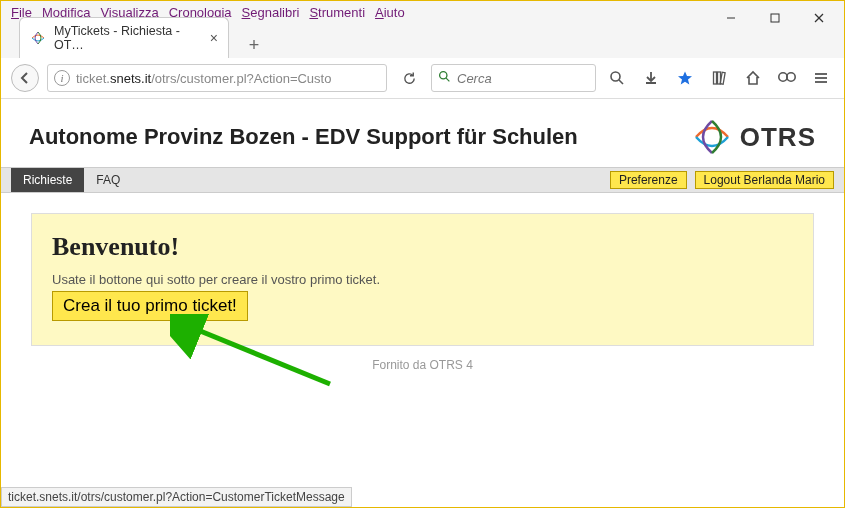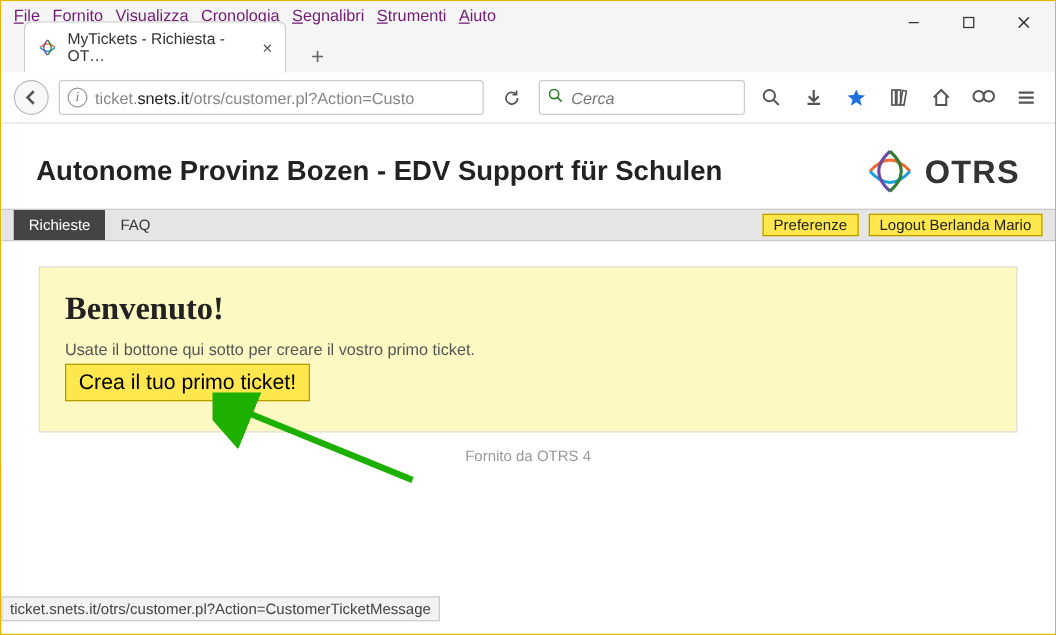--- a/index.html
+++ b/index.html
@@ -252,34 +252,34 @@
     left: 170px;
     top: 314px;
     width: 180px;
     height: 90px;
   }
   .arrow-overlay svg { width: 100%; height: 100%; }
 
   .status-bar {
     position: absolute;
     left: 1px;
-    bottom: 11px;
+    bottom: 1px;
     background: #f3f3f3;
     border: 1px solid #ccc;
     padding: 2px 6px;
     font-size: 12px;
     color: #444;
   }
 </style>
 </head>
 <body>
 
 <div class="menu-bar">
   <span class="item">File</span>
-  <span class="item">Fornito</span>
+  <span class="item">Modifica</span>
   <span class="item">Visualizza</span>
   <span class="item">Cronologia</span>
   <span class="item">Segnalibri</span>
   <span class="item">Strumenti</span>
   <span class="item">Aiuto</span>
 </div>
 
 <div class="window-controls">
   <div class="wc">
     <svg width="12" height="12" viewBox="0 0 12 12">

